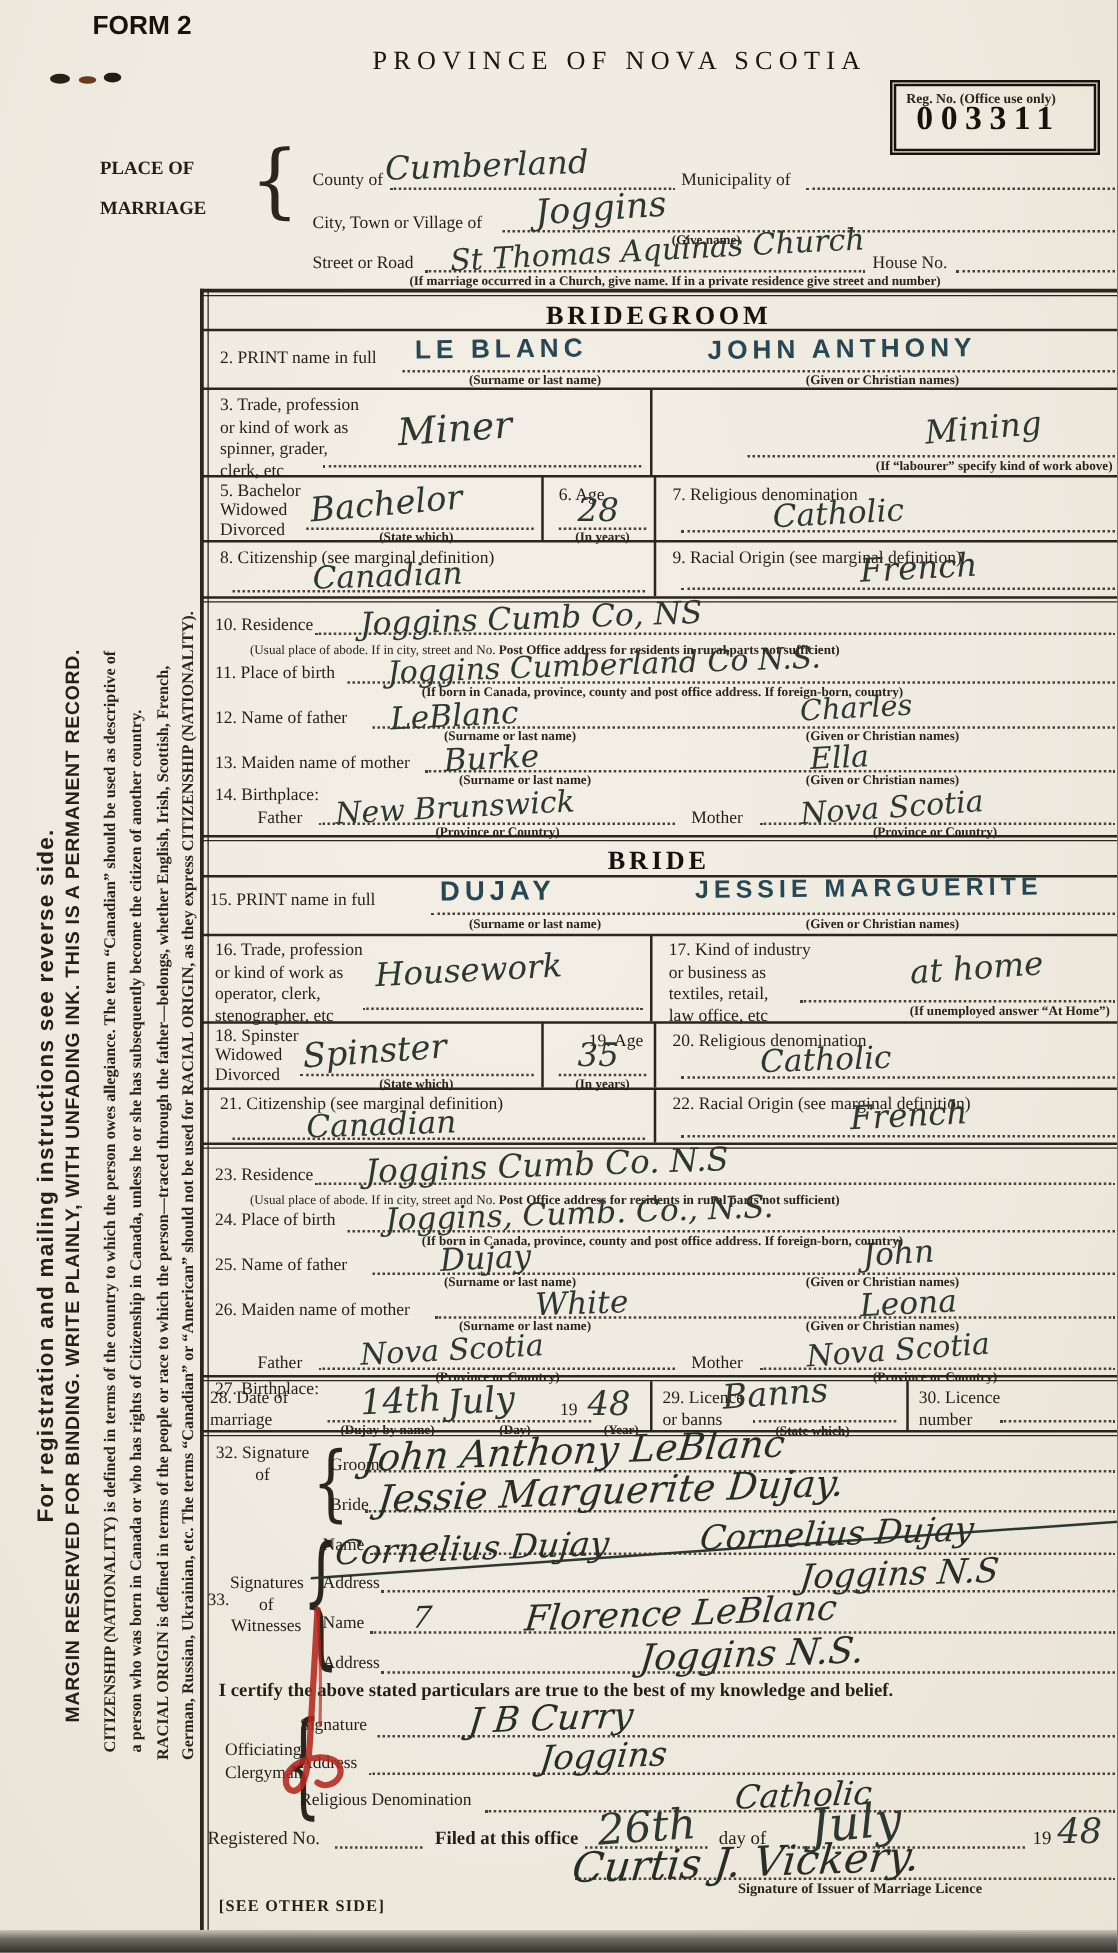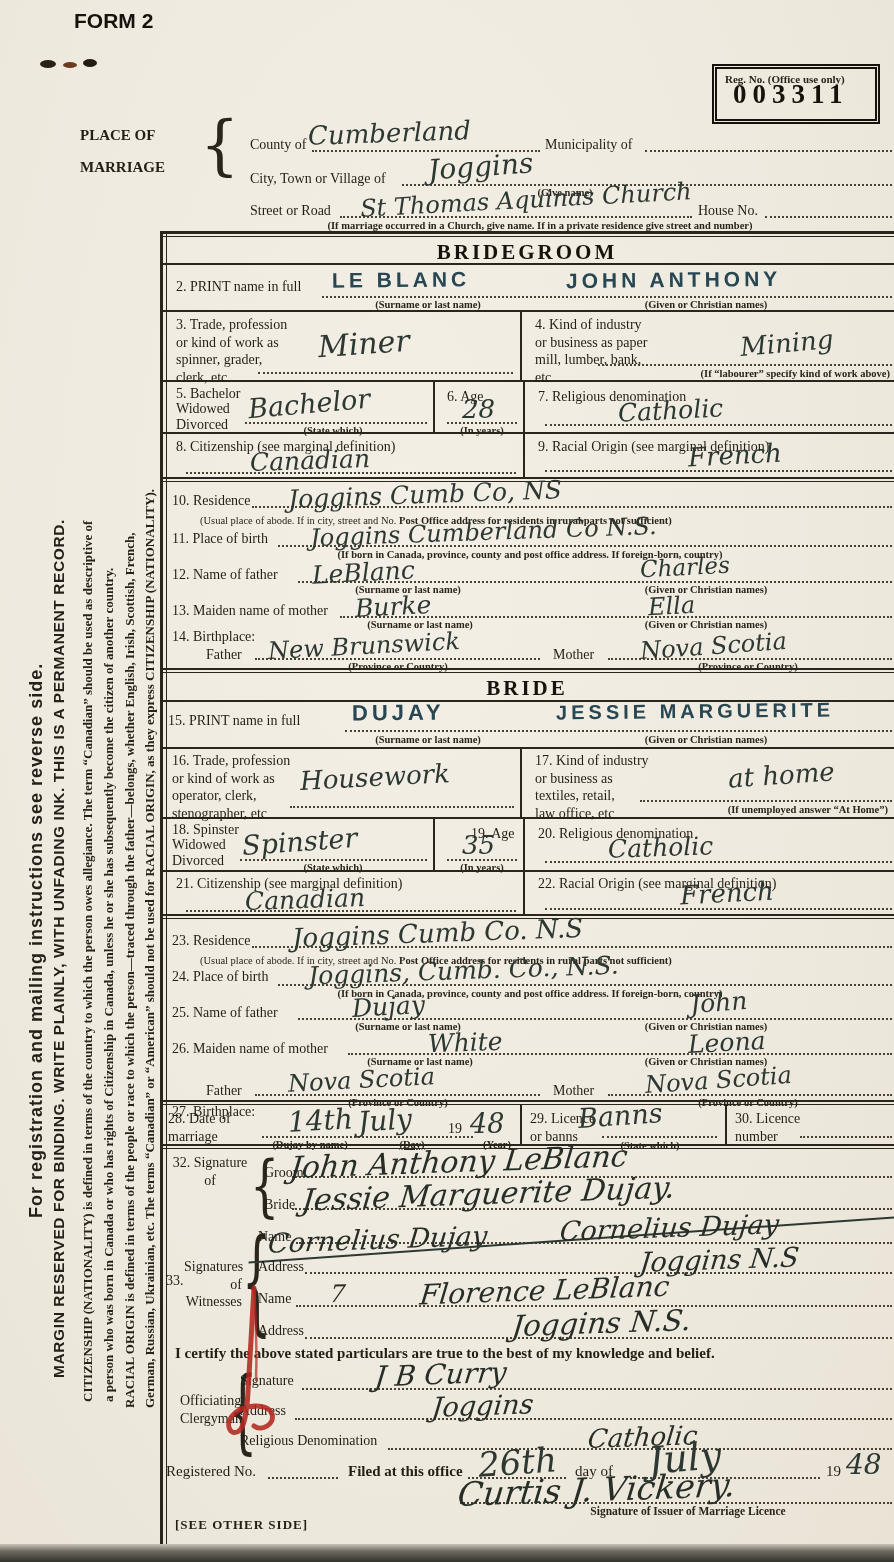--- a/index.html
+++ b/index.html
@@ -44,20 +44,21 @@
   <div class="mnote mn-serif" style="left:142px;top:1408px;font-size:13px;">German, Russian, Ukrainian, etc.  The terms “Canadian” or “American” should not be used for RACIAL ORIGIN, as they express CITIZENSHIP (NATIONALITY).</div>
 
   <div class="abs" style="left:74px;top:10px;font:bold 21px/1 'Liberation Sans',sans-serif;color:#17130c;">FORM 2</div>
   <div class="abs" style="left:40px;top:55px;width:60px;height:10px;">
     <svg width="60" height="10">
         <ellipse cx="8" cy="5" rx="8" ry="4" fill="#2a2016"></ellipse>
         <ellipse cx="30" cy="6" rx="7" ry="3" fill="#6b3a1c"></ellipse>
         <ellipse cx="50" cy="4" rx="7" ry="4" fill="#241c12"></ellipse>
       </svg>
   </div>
+  <div class="abs province" style="left:298px;top:38px;">PROVINCE OF NOVA SCOTIA</div>
 
   <div class="abs regbox" style="left:712px;top:64px;width:158px;height:50px;">
     <div class="abs" style="left:8px;top:5px;font:bold 11px/1 'Liberation Serif',serif;color:#2a241a;white-space:nowrap;">Reg. No.   (Office use only)</div>
     <div class="abs" style="left:16px;top:12px;font:bold 27px/1 'Liberation Serif',serif;letter-spacing:6px;color:#17130c;">003311</div>
   </div>
 
   <div class="abs lab b" style="left:80px;top:126px;font-size:15px;">PLACE OF</div>
   <div class="abs lab b" style="left:80px;top:158px;font-size:15px;">MARRIAGE</div>
   <div class="abs brace" style="left:200px;top:112px;font-size:62px;transform:scaleY(1.05);">{</div>
 
@@ -122,24 +123,20 @@
   <div class="abs hp" style="left:566px;top:268px;font-size:21px;">JOHN ANTHONY</div>
   <div class="abs cap capc" style="left:428px;top:300px;">(Surname or last name)</div>
   <div class="abs cap capc" style="left:706px;top:300px;">(Given or Christian names)</div>
 
   <div class="abs lab" style="left:176px;top:316px;">3.  Trade,  profession
 or kind of work as
 spinner,    grader,
 clerk, etc</div>
   <div class="dot" style="left:258px;top:372px;width:255px;"></div>
   <div class="abs hw" style="left:318px;top:326px;font-size:30px;transform:rotate(-4deg);">Miner</div>
-  <div class="abs lab" style="left:535px;top:316px;">4.  Kind  of  industry
-or business as paper
-mill,  lumber,  bank,
-etc</div>
   <div class="dot" style="left:598px;top:364px;width:294px;"></div>
   <div class="abs hw" style="left:740px;top:328px;font-size:26px;transform:rotate(-5deg);">Mining</div>
   <div class="abs cap capr" style="left:890px;top:369px;">(If “labourer” specify kind of work above)</div>
 
   <div class="abs lab" style="left:176px;top:386px;line-height:1.1;">5.  Bachelor
 Widowed
 Divorced</div>
   <div class="dot" style="left:245px;top:422px;width:182px;"></div>
   <div class="abs hw" style="left:248px;top:388px;font-size:27px;transform:rotate(-5deg);">Bachelor</div>
   <div class="abs cap capc" style="left:333px;top:426px;">(State which)</div>
@@ -299,21 +296,21 @@
 of</div>
   <div class="abs brace" style="left:250px;top:1152px;font-size:46px;transform:scaleY(1.45);">{</div>
   <div class="abs lab" style="left:264px;top:1164px;">Groom</div>
   <div class="dot" style="left:292px;top:1176px;width:600px;"></div>
   <div class="abs sig" style="left:290px;top:1144px;font-size:30px;">John Anthony LeBlanc</div>
   <div class="abs lab" style="left:264px;top:1196px;">Bride</div>
   <div class="dot" style="left:292px;top:1208px;width:600px;"></div>
   <div class="abs sig" style="left:302px;top:1176px;font-size:30px;">Jessie Marguerite Dujay.</div>
 
   <div class="abs lab" style="left:166px;top:1272px;">33.</div>
-  <div class="abs lab" style="left:184px;top:1258px;text-align:right;width:58px;">Signatures
+  <div class="abs lab" style="left:184px;top:1258px;text-align:center;width:58px;">Signatures
 of
 Witnesses</div>
   <div class="abs brace" style="left:242px;top:1222px;font-size:46px;transform:scaleY(2.5);">{</div>
   <div class="abs lab" style="left:258px;top:1228px;">Name</div>
   <div class="dot" style="left:296px;top:1242px;width:596px;"></div>
   <div class="abs sig strike" style="left:268px;top:1212px;font-size:27px;">Cornelius Dujay</div>
   <div class="abs sig" style="left:560px;top:1212px;font-size:27px;">Cornelius Dujay</div>
   <div class="abs lab" style="left:258px;top:1258px;">Address</div>
   <div class="dot" style="left:305px;top:1272px;width:587px;"></div>
   <div class="abs sig" style="left:640px;top:1244px;font-size:27px;">Joggins      N.S</div>

